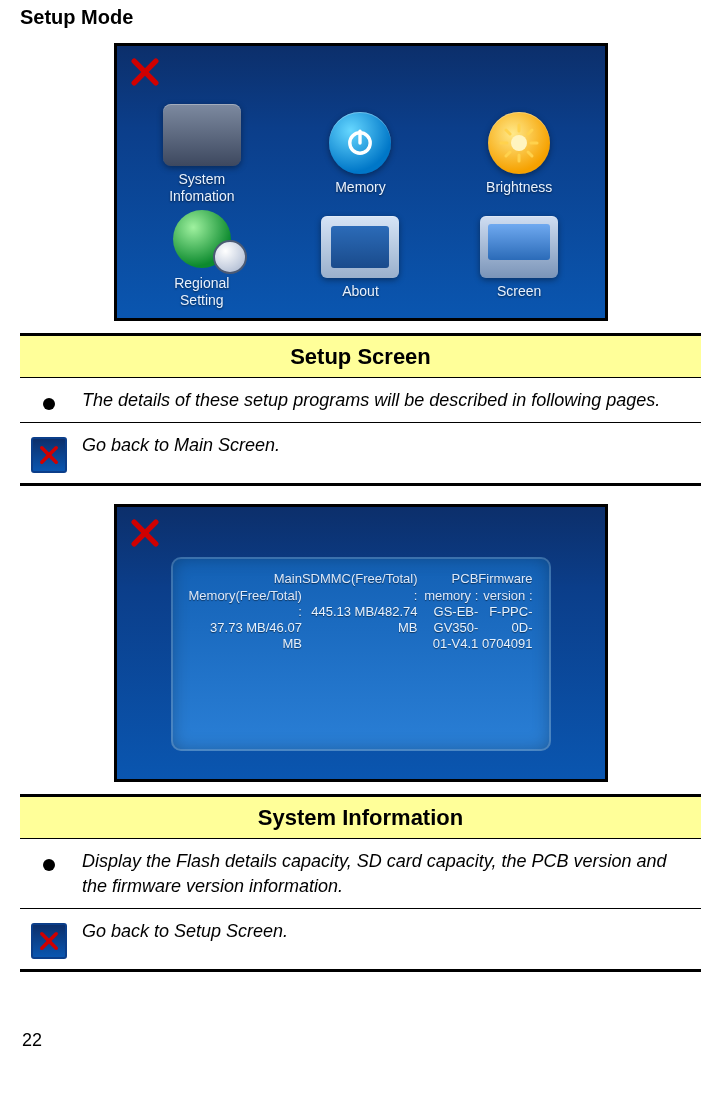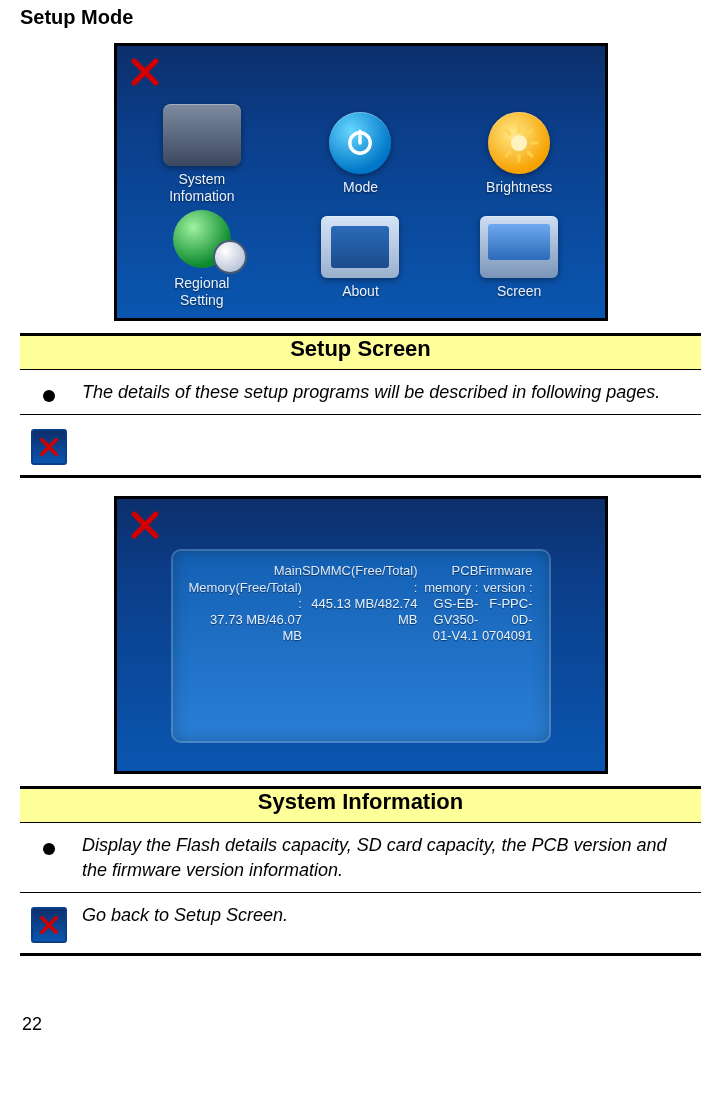--- a/index.html
+++ b/index.html
@@ -115,21 +115,21 @@
     margin-bottom: 18px;
   }
   .hr-thick { border: none; border-top: 3px solid #000; }
   .hr-thin { border: none; border-top: 1px solid #000; }
   .section-header {
     background: #ffff99;
     font-family: Verdana, Arial, sans-serif;
     font-weight: bold;
     font-size: 22px;
     text-align: center;
-    padding: 0 0 7px 0;
+    padding: 8px 0 7px 0;
   }
   .row {
     display: flex;
     align-items: flex-start;
     padding: 10px 6px 10px 4px;
     font-size: 18px;
     line-height: 1.35;
   }
   .row-icon {
     width: 50px;
@@ -183,21 +183,21 @@
         <span style="white-space:pre-line">System
 Infomation</span>
       </div>
       <div class="icon-cell">
         <div class="icon-box ic-power">
           <svg viewBox="0 0 40 40" width="34" height="34">
               <circle cx="20" cy="20" r="12" fill="none" stroke="#fff" stroke-width="4"></circle>
               <line x1="20" y1="6" x2="20" y2="20" stroke="#fff" stroke-width="4" stroke-linecap="round"></line>
             </svg>
         </div>
-        <span>Mode</span>
+        <span>Memory</span>
       </div>
       <div class="icon-cell">
         <div class="icon-box ic-bright">
           <svg viewBox="0 0 40 40" width="40" height="40">
               <circle cx="20" cy="20" r="8" fill="#fff4c0"></circle>
               <g stroke="#ffd24d" stroke-width="3" stroke-linecap="round">
                 <line x1="20" y1="2" x2="20" y2="8"></line>
                 <line x1="20" y1="32" x2="20" y2="38"></line>
                 <line x1="2" y1="20" x2="8" y2="20"></line>
                 <line x1="32" y1="20" x2="38" y2="20"></line>
@@ -243,20 +243,21 @@
   <hr class="hr-thin">
   <div class="row">
     <div class="row-icon">
       <div class="mini-close">
         <svg viewBox="0 0 40 40" width="24" height="24">
             <line class="x-icon" x1="8" y1="8" x2="32" y2="32"></line>
             <line class="x-icon" x1="32" y1="8" x2="8" y2="32"></line>
           </svg>
       </div>
     </div>
+    <div class="row-text">Go back to Main Screen.</div>
   </div>
   <hr class="hr-thick">
 </div>
 
 <div class="screen-wrap">
   <div class="device-screen">
     <div class="close-btn">
       <svg viewBox="0 0 40 40" width="36" height="36">
         <line class="x-icon" x1="8" y1="8" x2="32" y2="32"></line>
         <line class="x-icon" x1="32" y1="8" x2="8" y2="32"></line>

